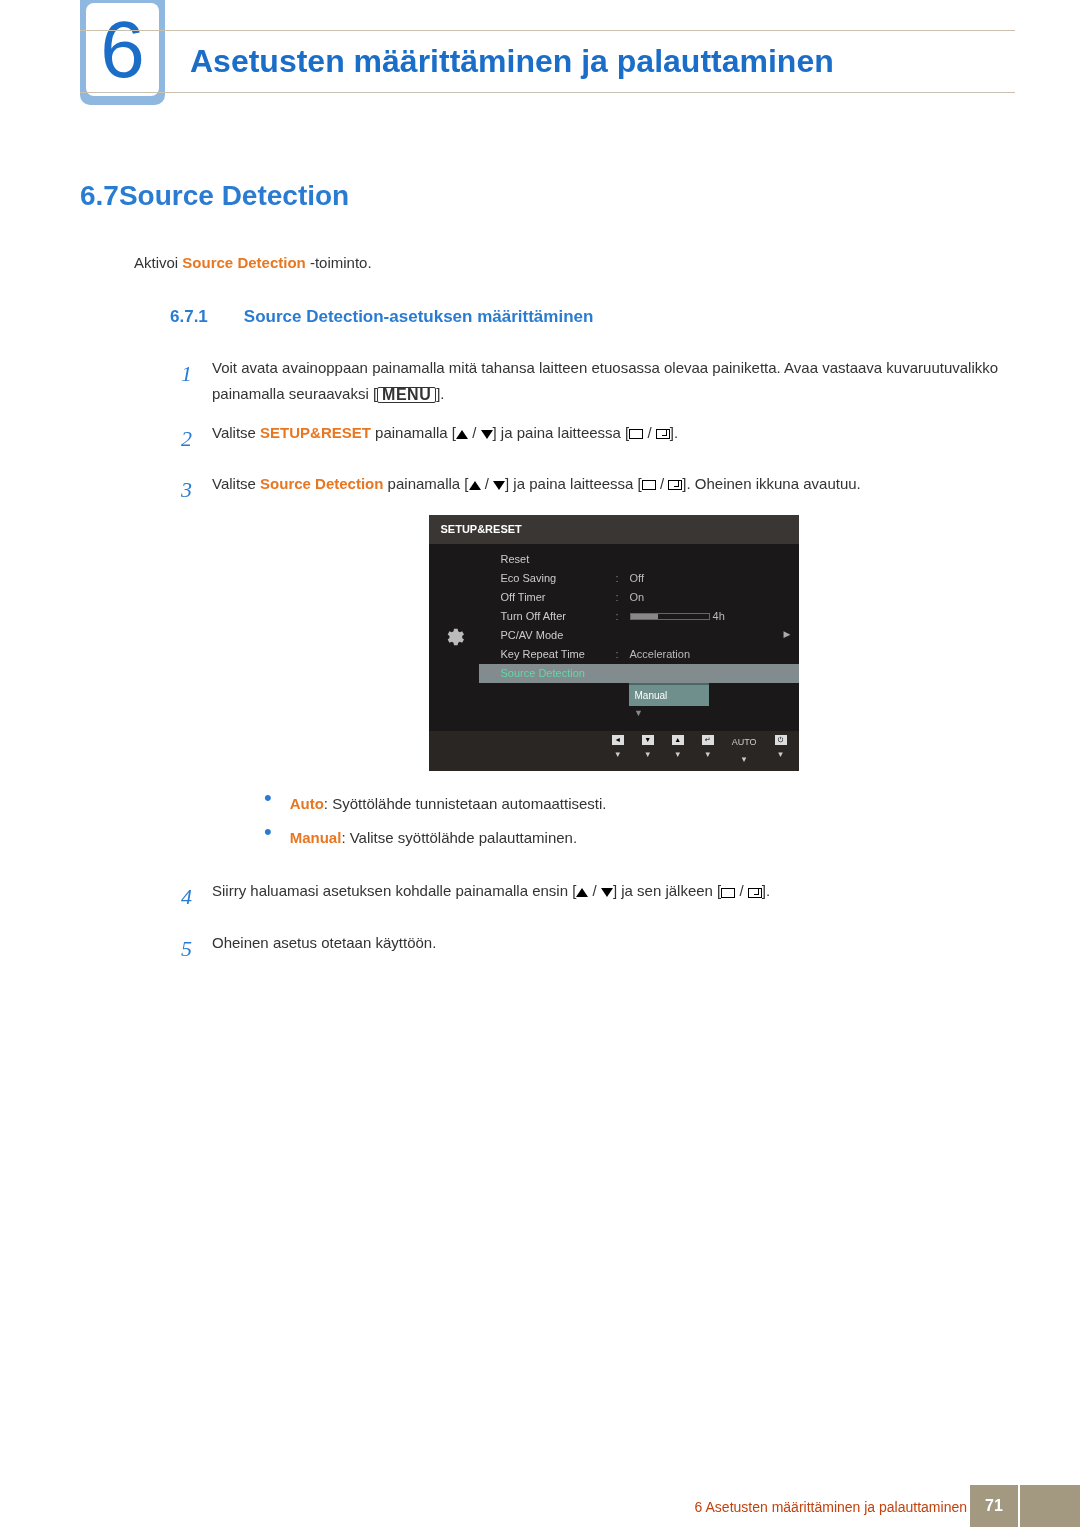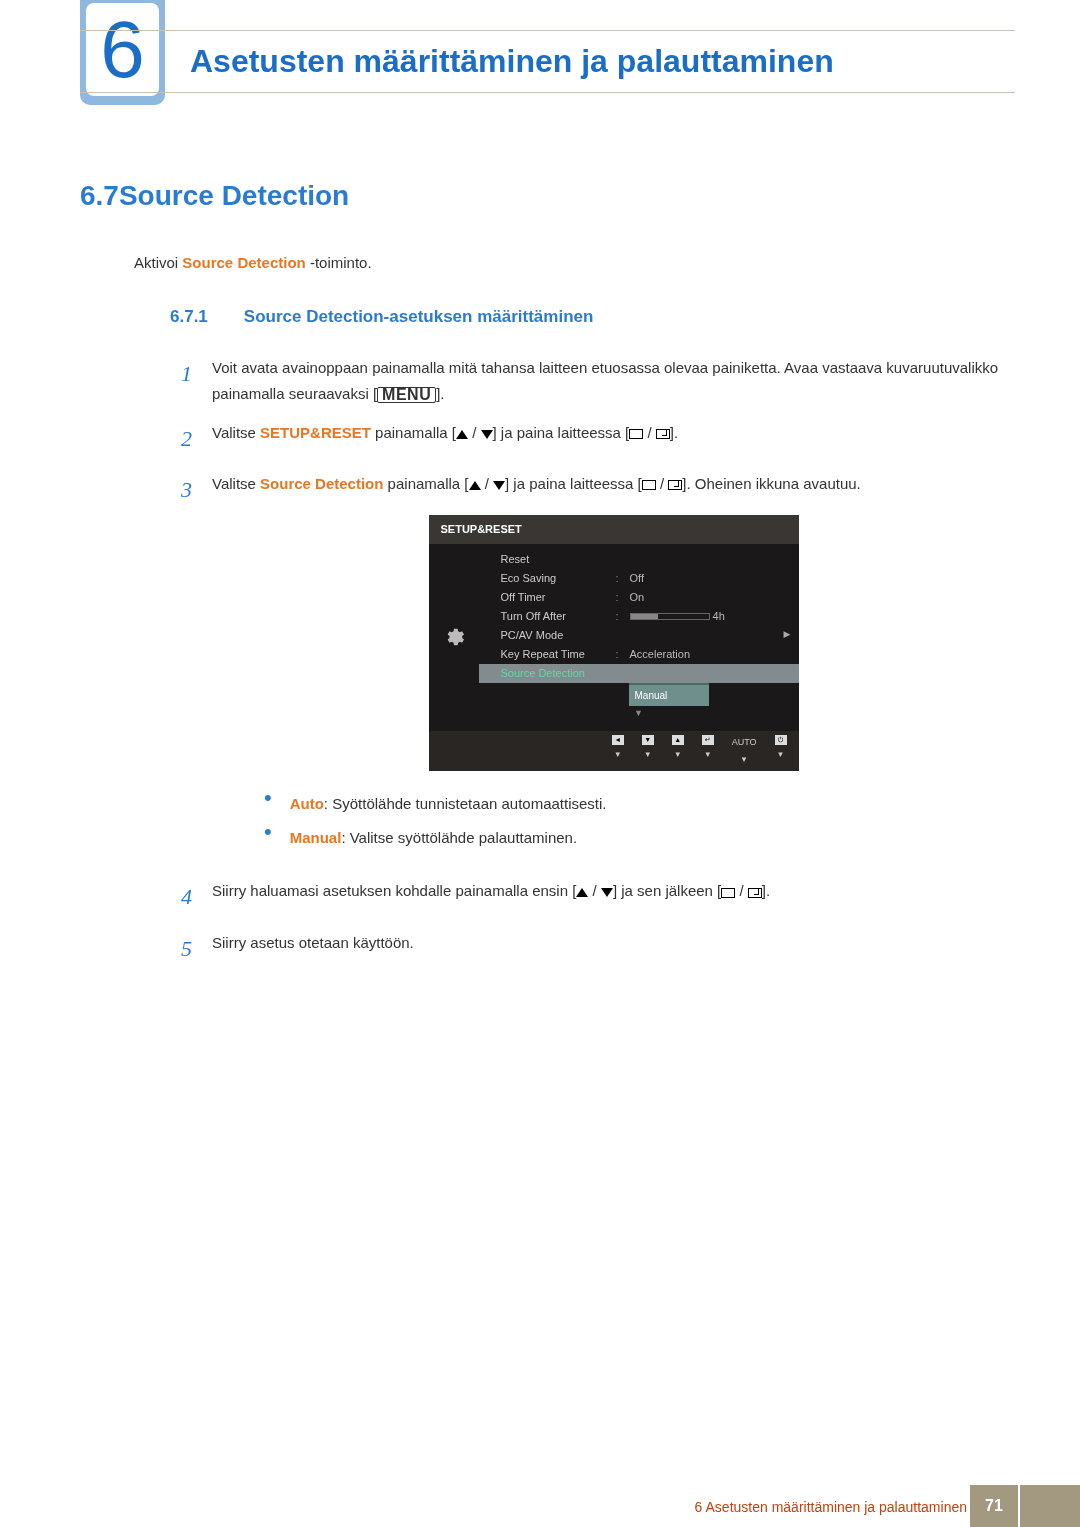--- a/index.html
+++ b/index.html
@@ -393,21 +393,21 @@
 
     <div class="step">
       <div class="step-num">4</div>
       <div class="step-body">
         <span>Siirry haluamasi asetuksen kohdalle painamalla ensin [</span><span class="arrow-up"></span> / <span class="arrow-down"></span><span>] ja sen jälkeen [</span><span class="rect-icon"></span> / <span class="enter-icon"></span><span>].</span>
       </div>
     </div>
 
     <div class="step">
       <div class="step-num">5</div>
-      <div class="step-body">Siirry asetus otetaan käyttöön.</div>
+      <div class="step-body">Oheinen asetus otetaan käyttöön.</div>
     </div>
 
   </div>
 </div>
 
 <div class="footer">
   <span class="footer-label">6 Asetusten määrittäminen ja palauttaminen</span>
   <div class="footer-block">71</div>
   <div class="footer-strip"></div>
 </div>

